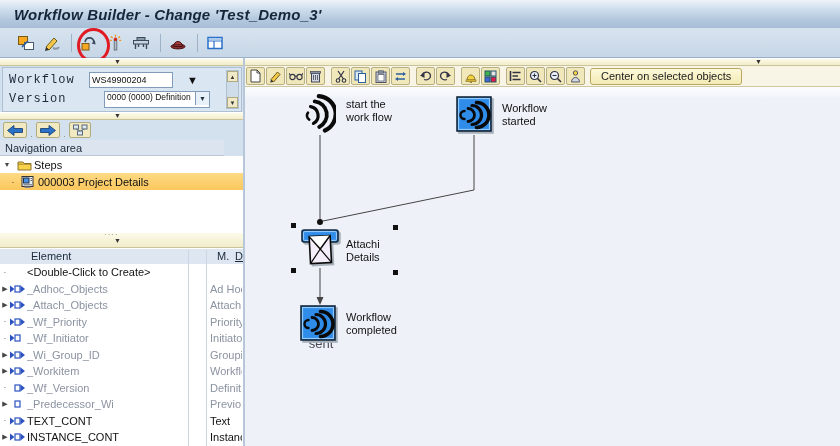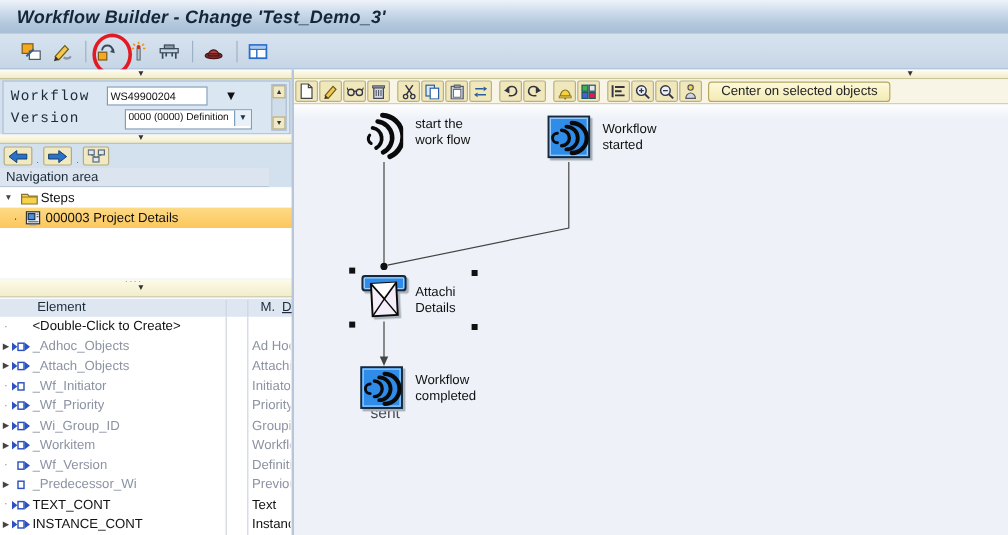--- a/index.html
+++ b/index.html
@@ -282,36 +282,36 @@
           </span>
           <span class="nm muted">_Attach_Objects</span>
           <span class="desc muted">Attachi</span>
         </div>
         <div class="el-row">
           <span class="exp">·</span>
           <span class="eicon">
             <svg width="15" height="10" viewBox="0 0 15 10">
               <polygon points="0,1.5 0,8.5 4.5,5" fill="#2b52c0"></polygon>
               <rect x="5" y="2" width="5" height="6" fill="#fff" stroke="#2b52c0" stroke-width="1.2"></rect>
+              <polygon points="10.5,1.5 10.5,8.5 15,5" fill="#2b52c0"></polygon>
+            </svg>
+          </span>
+          <span class="nm muted">_Wf_Priority</span>
+          <span class="desc muted">Priority</span>
+        </div>
+        <div class="el-row">
+          <span class="exp">·</span>
+          <span class="eicon">
+            <svg width="15" height="10" viewBox="0 0 15 10">
+              <polygon points="0,1.5 0,8.5 4.5,5" fill="#2b52c0"></polygon>
+              <rect x="5" y="2" width="5" height="6" fill="#fff" stroke="#2b52c0" stroke-width="1.2"></rect>
             </svg>
           </span>
           <span class="nm muted">_Wf_Initiator</span>
           <span class="desc muted">Initiato</span>
-        </div>
-        <div class="el-row">
-          <span class="exp">·</span>
-          <span class="eicon">
-            <svg width="15" height="10" viewBox="0 0 15 10">
-              <polygon points="0,1.5 0,8.5 4.5,5" fill="#2b52c0"></polygon>
-              <rect x="5" y="2" width="5" height="6" fill="#fff" stroke="#2b52c0" stroke-width="1.2"></rect>
-              <polygon points="10.5,1.5 10.5,8.5 15,5" fill="#2b52c0"></polygon>
-            </svg>
-          </span>
-          <span class="nm muted">_Wf_Priority</span>
-          <span class="desc muted">Priority</span>
         </div>
         <div class="el-row">
           <span class="exp">▶</span>
           <span class="eicon">
             <svg width="15" height="10" viewBox="0 0 15 10">
               <polygon points="0,1.5 0,8.5 4.5,5" fill="#2b52c0"></polygon>
               <rect x="5" y="2" width="5" height="6" fill="#fff" stroke="#2b52c0" stroke-width="1.2"></rect>
               <polygon points="10.5,1.5 10.5,8.5 15,5" fill="#2b52c0"></polygon>
             </svg>
           </span>

